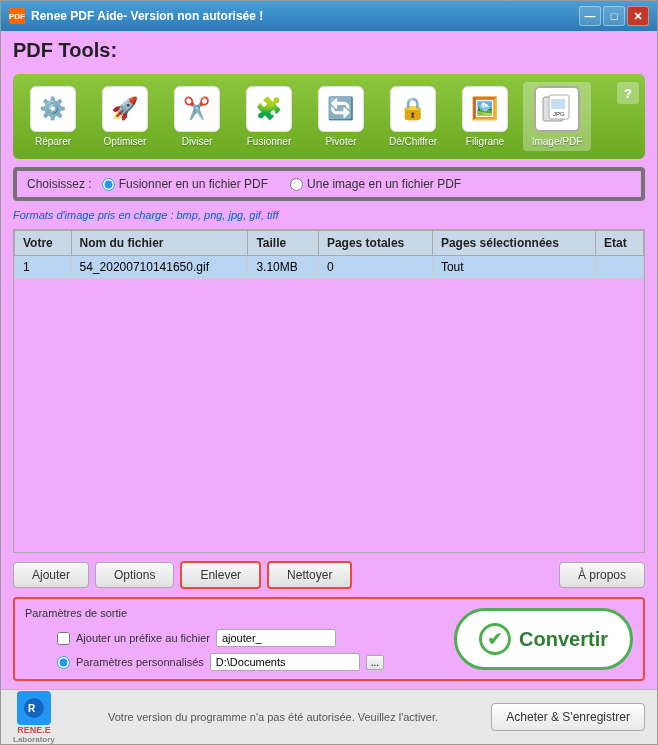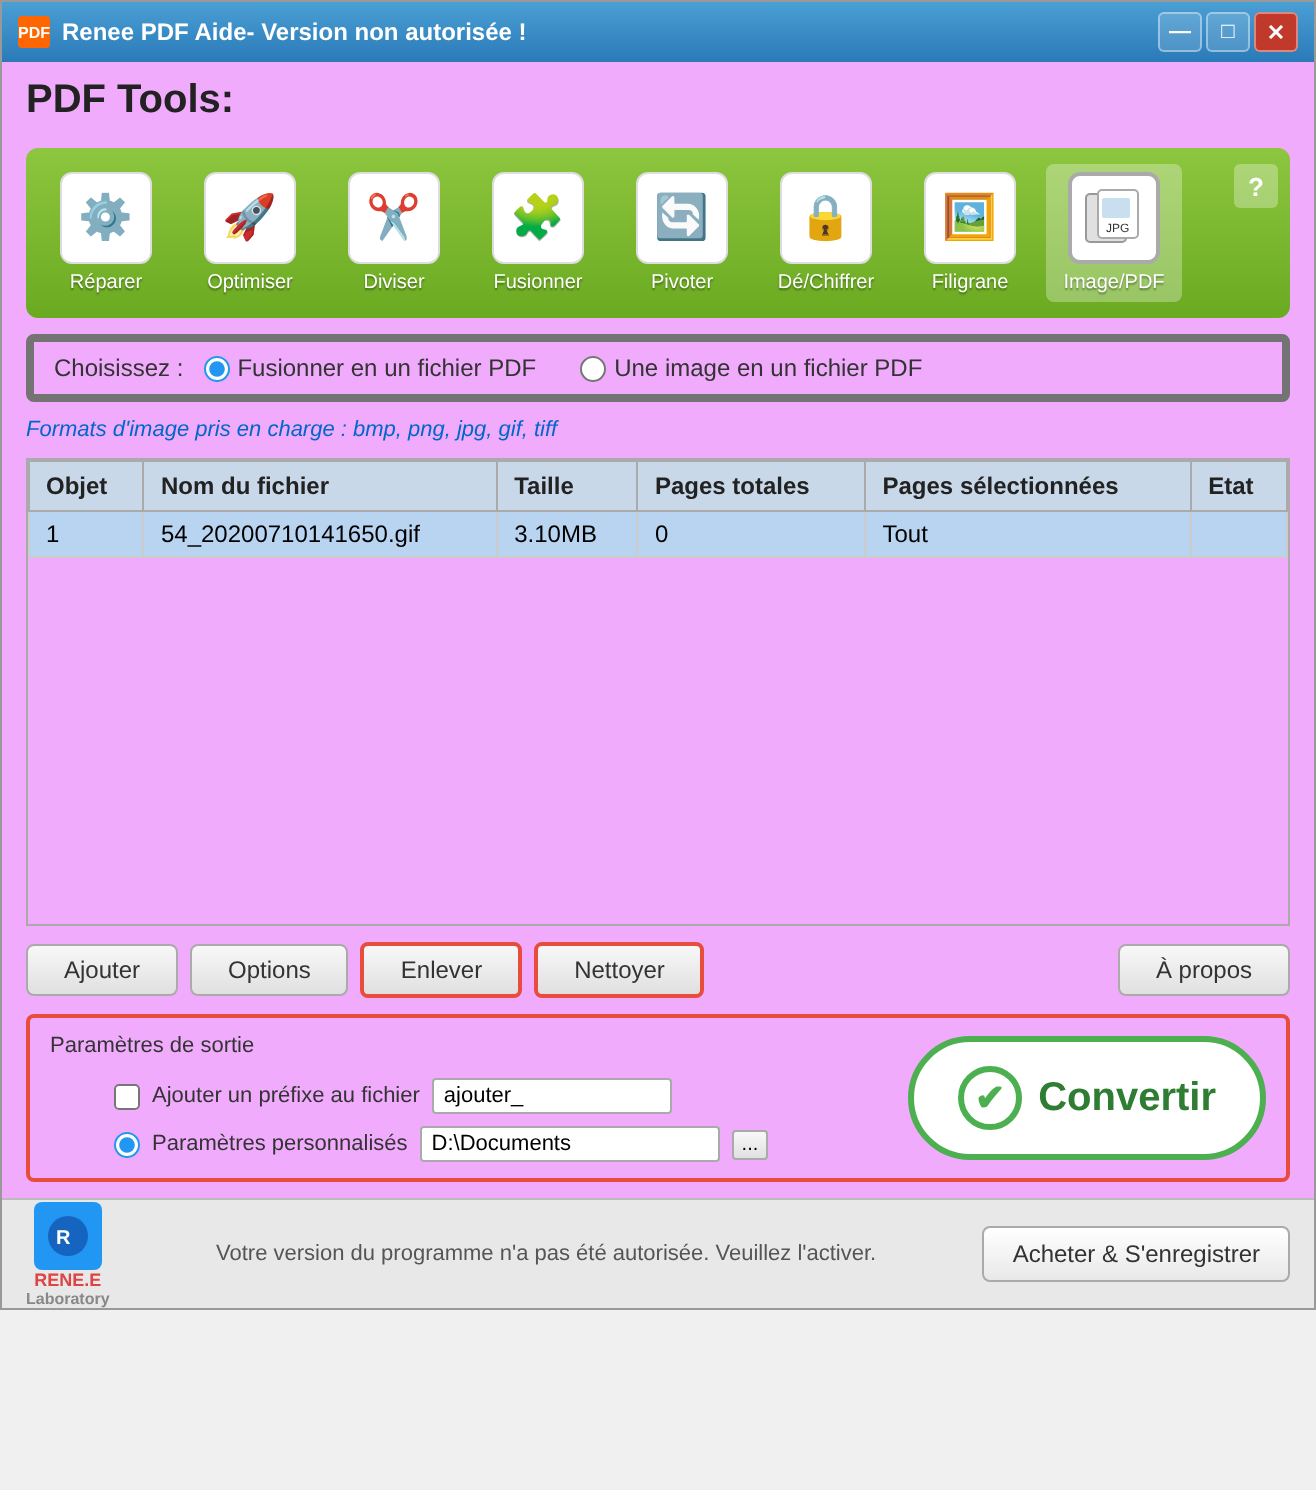--- a/index.html
+++ b/index.html
@@ -6,21 +6,21 @@
 
     body {
       width: 658px;
       height: 745px;
       background: #f0f0f0;
       overflow: hidden;
     }
 
     .window {
       width: 658px;
-      height: 655px;
+      height: 745px;
       background: #f0f0f0;
       border: 1px solid #999;
       display: flex;
       flex-direction: column;
     }
 
     
     .titlebar {
       background: linear-gradient(to bottom, #4a9fd4, #2a7ab8);
       height: 30px;
@@ -380,21 +380,21 @@
         <span>Une image en un fichier PDF</span>
       </label>
     </div>
 
     <div class="format-info">Formats d'image pris en charge : bmp, png, jpg, gif, tiff</div>
 
     <div class="table-container">
       <table class="file-table">
         <thead>
           <tr>
-            <th>Objet</th>
+            <th>Votre</th>
             <th>Nom du fichier</th>
             <th>Taille</th>
             <th>Pages totales</th>
             <th>Pages sélectionnées</th>
             <th>Etat</th>
           </tr>
         </thead>
         <tbody>
           <tr class="selected">
             <td>1</td>

